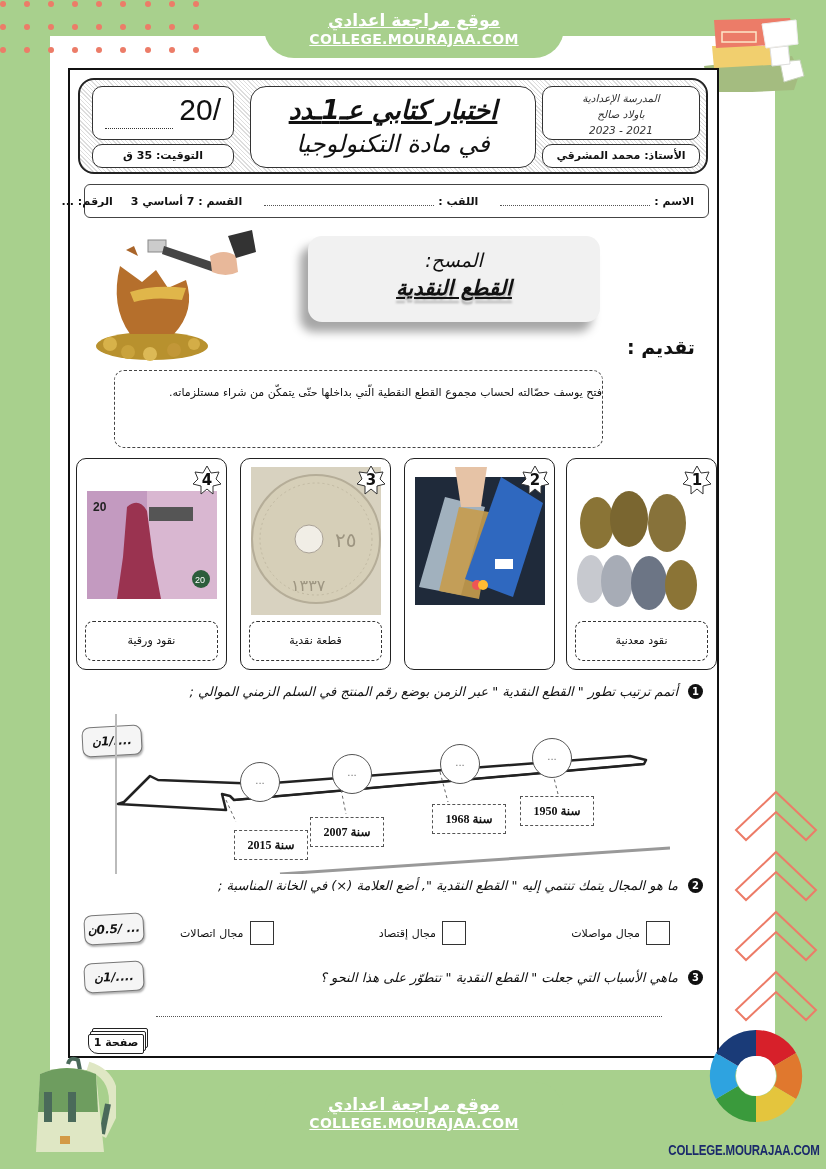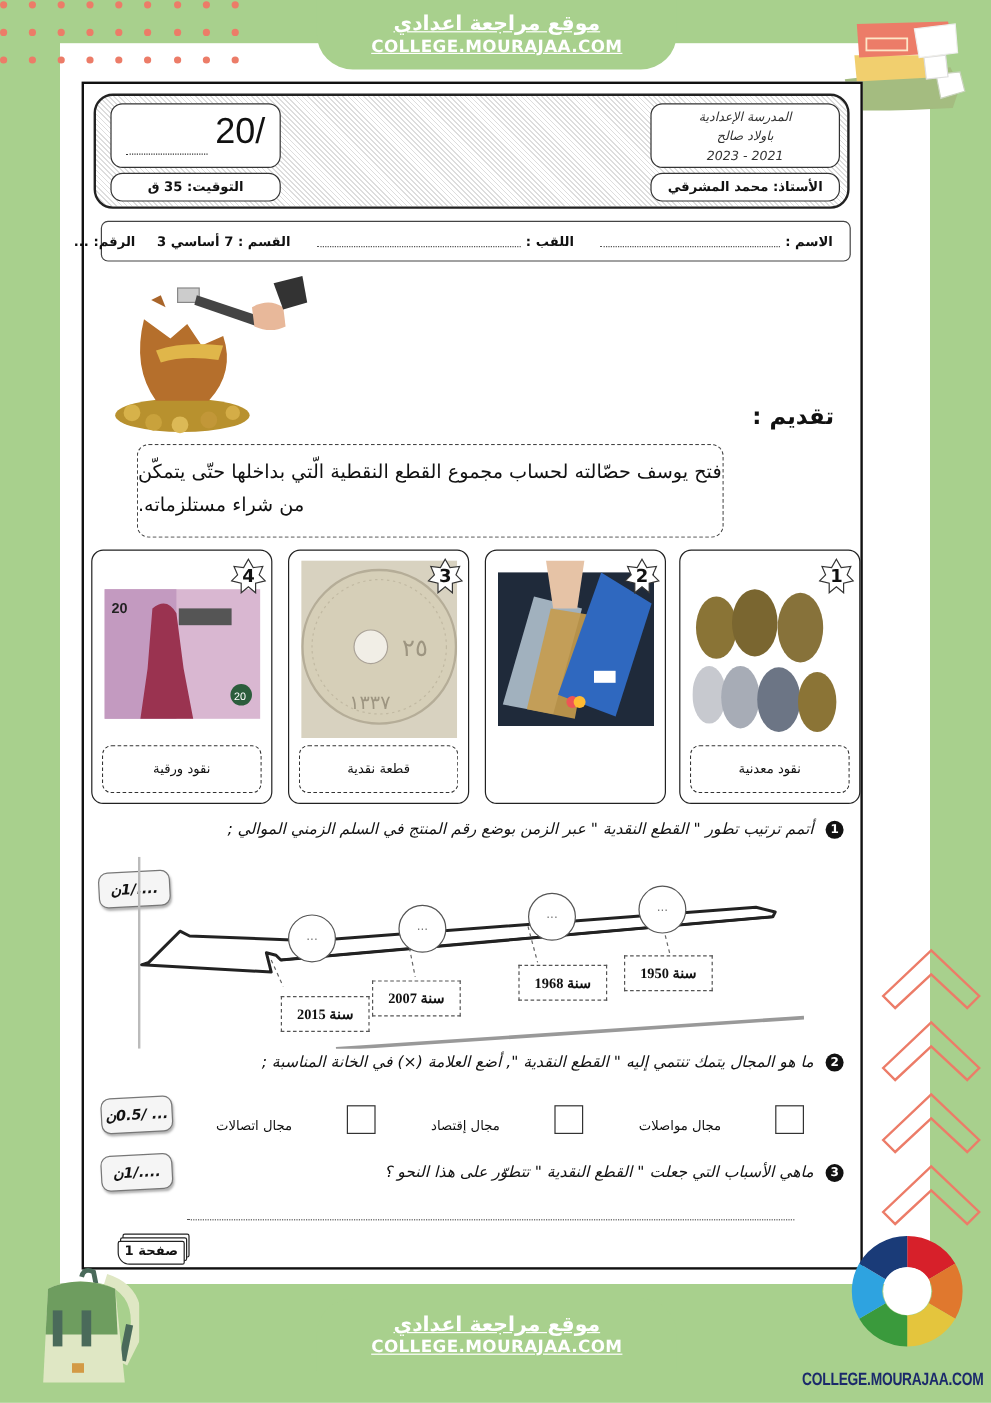--- a/index.html
+++ b/index.html
@@ -36,21 +36,21 @@
   .info-row .fld { display: flex; align-items: center; margin-left: 18px; white-space: nowrap; }
   .info-row .dots-line { display: inline-block; border-bottom: 1.5px dotted #555; height: 10px; margin: 0 4px; }
 
   
   .piggy { position: absolute; left: 20px; top: 156px; width: 170px; height: 140px; }
   .subject-box { position: absolute; left: 238px; top: 166px; width: 292px; height: 86px; border-radius: 14px; background: #f1f1f1; box-shadow: -8px 10px 10px rgba(0,0,0,0.35); text-align: center; direction: rtl; }
   .subject-label { font-size: 19px; font-style: italic; margin-top: 12px; line-height: 24px; }
   .subject-name { font-size: 21px; font-weight: bold; font-style: italic; text-decoration: underline; line-height: 32px; text-shadow: 0 4px 2px rgba(0,0,0,0.25); }
   .intro-title { position: absolute; right: 22px; top: 266px; font-size: 19px; font-weight: bold; direction: rtl; }
 
-  .intro-box { position: absolute; left: 44px; top: 300px; width: 489px; height: 78px; border: 1.5px dashed #444; border-radius: 10px; direction: rtl; text-align: left; font-size: 16px; line-height: 28px; padding-top: 8px; }
+  .intro-box { position: absolute; left: 44px; top: 300px; width: 489px; height: 78px; border: 1.5px dashed #444; border-radius: 10px; direction: rtl; text-align: right; font-size: 11px; line-height: 28px; padding-top: 8px; }
 
   
   .cards { position: absolute; left: 6px; top: 388px; width: 640px; height: 212px; }
   .card { position: absolute; top: 0; width: 151px; height: 212px; border: 1.5px solid #222; border-radius: 10px; background: #fff; }
   .card-img { position: absolute; left: 10px; top: 8px; width: 130px; height: 148px; }
   .card-badge { position: absolute; right: 4px; top: 6px; width: 30px; height: 30px; }
   .card-badge span { position: absolute; left: 0; top: 0; width: 30px; line-height: 30px; text-align: center; font-size: 15px; font-weight: bold; }
   .card-caption { position: absolute; left: 8px; bottom: 8px; width: 133px; height: 40px; border: 1.5px dashed #333; border-radius: 8px; text-align: center; line-height: 38px; font-size: 11px; direction: rtl; }
 
   
@@ -60,25 +60,25 @@
   .q2 { right: 14px; top: 808px; }
   .q3 { right: 14px; top: 900px; }
 
   .mark-chip { position: absolute; width: 60px; height: 30px; border: 1.5px solid #777; border-radius: 8px; background: #f5f5f5; box-shadow: 1px 2px 2px rgba(0,0,0,0.3); font-size: 12px; font-weight: bold; font-style: italic; text-align: center; line-height: 28px; transform: rotate(-3deg); direction: rtl; }
 
   .timeline { position: absolute; left: 40px; top: 644px; width: 560px; height: 160px; }
   .tl-year { position: absolute; width: 74px; height: 30px; border: 1.5px dashed #555; font-family: "Liberation Serif", serif; font-weight: bold; font-size: 12px; text-align: center; line-height: 28px; direction: rtl; background: #fff; }
   .tl-circle { position: absolute; width: 40px; height: 40px; border-radius: 50%; border: 1.5px solid #555; background: #fff; font-size: 10px; color: #777; text-align: center; line-height: 36px; }
 
   .checks { position: absolute; left: 110px; top: 848px; width: 490px; height: 30px; direction: rtl; display: flex; justify-content: space-between; align-items: center; }
-  .check-item { display: flex; align-items: flex-end; font-size: 11px; gap: 39px; }
+  .check-item { display: flex; align-items: center; font-size: 11px; }
   .check-box { width: 24px; height: 24px; border: 1.5px solid #333; margin-left: 6px; background: #fff; }
 
   .answer-line { position: absolute; left: 86px; top: 946px; width: 506px; border-bottom: 1.5px dotted #555; }
-  .page-tag { position: absolute; left: 22px; top: 958px; width: 66px; height: 24px; }
+  .page-tag { position: absolute; left: 12px; top: 958px; width: 66px; height: 24px; }
   .page-tag .sheet { position: absolute; width: 56px; height: 20px; border: 1.5px solid #222; background: #fff; border-radius: 2px 2px 2px 10px; }
   .page-tag .label { position: absolute; left: 6px; top: 6px; width: 56px; height: 20px; font-size: 11px; font-weight: bold; text-align: center; line-height: 18px; direction: rtl; }
 
   .deco { position: absolute; }
 </style>
 </head>
 <body>
 
 <div class="white-panel"></div>
 
@@ -128,20 +128,24 @@
 </svg>
 
 <div class="exam-page">
 
   <div class="header-frame">
     <div class="hbox score-box">
       <div class="score-val">20/</div>
       <div class="score-line"></div>
     </div>
     <div class="hbox time-box">التوقيت: 35 ق</div>
+    <div class="hbox title-box">
+      <div class="title-1">اختبار كتابي عـ1ـدد</div>
+      <div class="title-2">في مادة التكنولوجيا</div>
+    </div>
     <div class="hbox school-box">
       <div>المدرسة الإعدادية</div>
       <div>باولاد صالح</div>
       <div>2021 - 2023</div>
     </div>
     <div class="hbox teacher-box">الأستاذ: محمد المشرقي</div>
   </div>
 
   <div class="info-row">
     <div class="fld">
@@ -169,20 +173,24 @@
       <circle cx="104" cy="118" r="6" fill="#d4ad47"></circle>
     <path d="M30 40 Q20 80 40 108 L84 108 Q106 84 96 54 L78 62 L66 44 L52 56 Z" fill="#b56f2c"></path>
     <path d="M40 66 Q64 58 96 62 L92 74 Q64 70 44 76 Z" fill="#e0b64a"></path>
     <path d="M36 24 L44 20 L48 30 Z" fill="#a9652a"></path>
     <rect x="58" y="14" width="18" height="12" fill="#ccc" stroke="#888"></rect>
     <path d="M74 20 L128 38 L124 46 L72 28 Z" fill="#444"></path>
     <path d="M120 30 Q134 22 146 30 L148 46 Q136 52 122 46 Z" fill="#e8b89a"></path>
     <path d="M138 10 L162 4 L166 26 L146 32 Z" fill="#333"></path>
   </svg>
 
+  <div class="subject-box">
+    <div class="subject-label">المسح:</div>
+    <div class="subject-name">القطع النقدية</div>
+  </div>
 
   <div class="intro-title">تقديم :</div>
 
   <div class="intro-box">
     <div>فتح يوسف حصّالته لحساب مجموع القطع النقطية الّتي بداخلها حتّى يتمكّن من شراء مستلزماته.</div>
   </div>
 
   <div class="cards">
 
     <div class="card" style="left:0">

